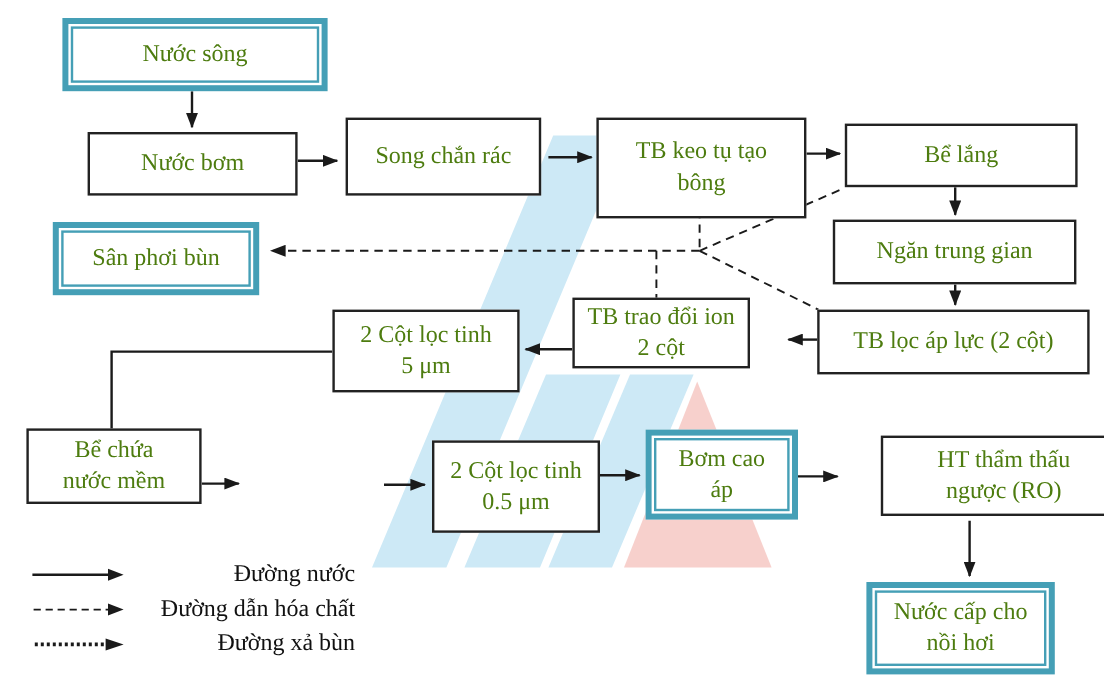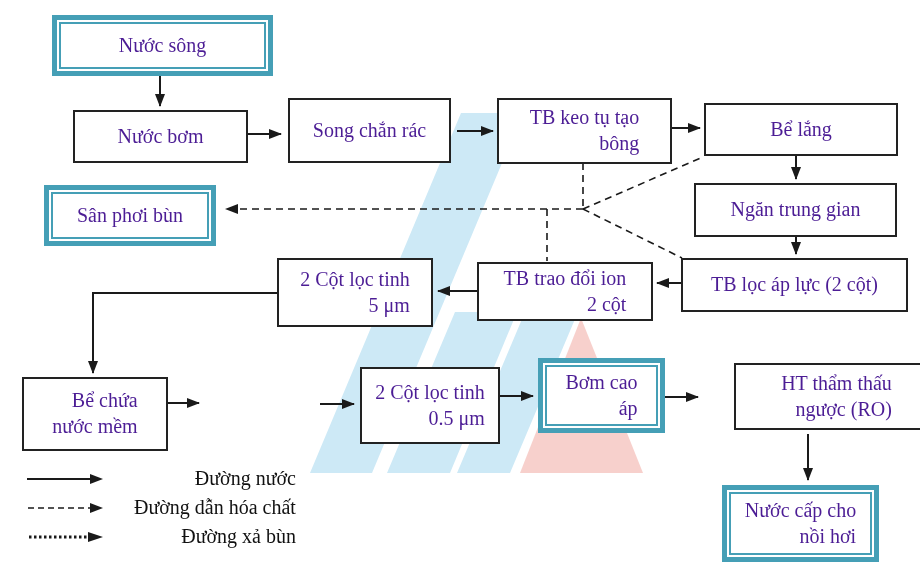--- a/index.html
+++ b/index.html
@@ -7,21 +7,21 @@
     position:relative;width:920px;height:574px;background:#ffffff;overflow:hidden;
     font-family:"Liberation Serif","DejaVu Serif",serif;color:#111111;
   }
   #bg-layer{position:absolute;left:0;top:0;z-index:0;}
   .node{
     position:absolute;z-index:2;box-sizing:border-box;background:#ffffff;
     border:2px solid #222222;display:flex;align-items:center;justify-content:center;
     text-align:center;
   }
   .node .lbl{
-    white-space:pre-line;font-size:20px;line-height:1.28;color:#4c1d95;padding:0 4px;text-align:right;
+    white-space:pre-line;font-size:20px;line-height:1.28;color:#4d7c0f;padding:0 4px;
   }
   .node.teal{border:5px solid #459fb6;}
   .node.teal::after{
     content:"";position:absolute;inset:2px;border:2px solid #459fb6;pointer-events:none;
   }
   .legend{position:absolute;left:26px;top:464px;z-index:2;}
   .legend-row{display:flex;align-items:center;height:29px;justify-content:space-between;}
   .legend-row svg{display:block;margin-right:28px;}
   .legend-row .legend-text{font-size:20px;color:#111111;white-space:nowrap;}
 </style>
@@ -75,52 +75,52 @@
   </div>
 
   <div class="node" style="left:73px;top:110px;width:175px;height:53px">
     <span class="lbl">Nước bơm</span>
   </div>
 
   <div class="node" style="left:288px;top:98px;width:163px;height:65px">
     <span class="lbl">Song chắn rác</span>
   </div>
 
-  <div class="node" style="left:497px;top:98px;width:175px;height:66px">
+  <div class="node" style="left:497px;top:98px;width:175px;height:84px">
     <span class="lbl">TB keo tụ tạo
 bông</span>
   </div>
 
   <div class="node" style="left:704px;top:103px;width:194px;height:53px">
     <span class="lbl">Bể lắng</span>
   </div>
 
   <div class="node" style="left:694px;top:183px;width:203px;height:54px">
     <span class="lbl">Ngăn trung gian</span>
   </div>
 
   <div class="node" style="left:681px;top:258px;width:227px;height:54px">
     <span class="lbl">TB lọc áp lực (2 cột)</span>
   </div>
 
-  <div class="node" style="left:477px;top:262px;width:176px;height:59px">
+  <div class="node" style="left:477px;top:248px;width:148px;height:59px">
     <span class="lbl">TB trao đổi ion
 2 cột</span>
   </div>
 
   <div class="node" style="left:277px;top:258px;width:156px;height:69px">
     <span class="lbl">2 Cột lọc tinh
 5 μm</span>
   </div>
 
   <div class="node teal" style="left:44px;top:185px;width:172px;height:61px">
     <span class="lbl">Sân phơi bùn</span>
   </div>
 
-  <div class="node" style="left:22px;top:377px;width:146px;height:74px">
+  <div class="node" style="left:22px;top:357px;width:146px;height:63px">
     <span class="lbl">Bể chứa
 nước mềm</span>
   </div>
 
 
   <div class="node" style="left:360px;top:367px;width:140px;height:77px">
     <span class="lbl">2 Cột lọc tinh
 0.5 μm</span>
   </div>
 

